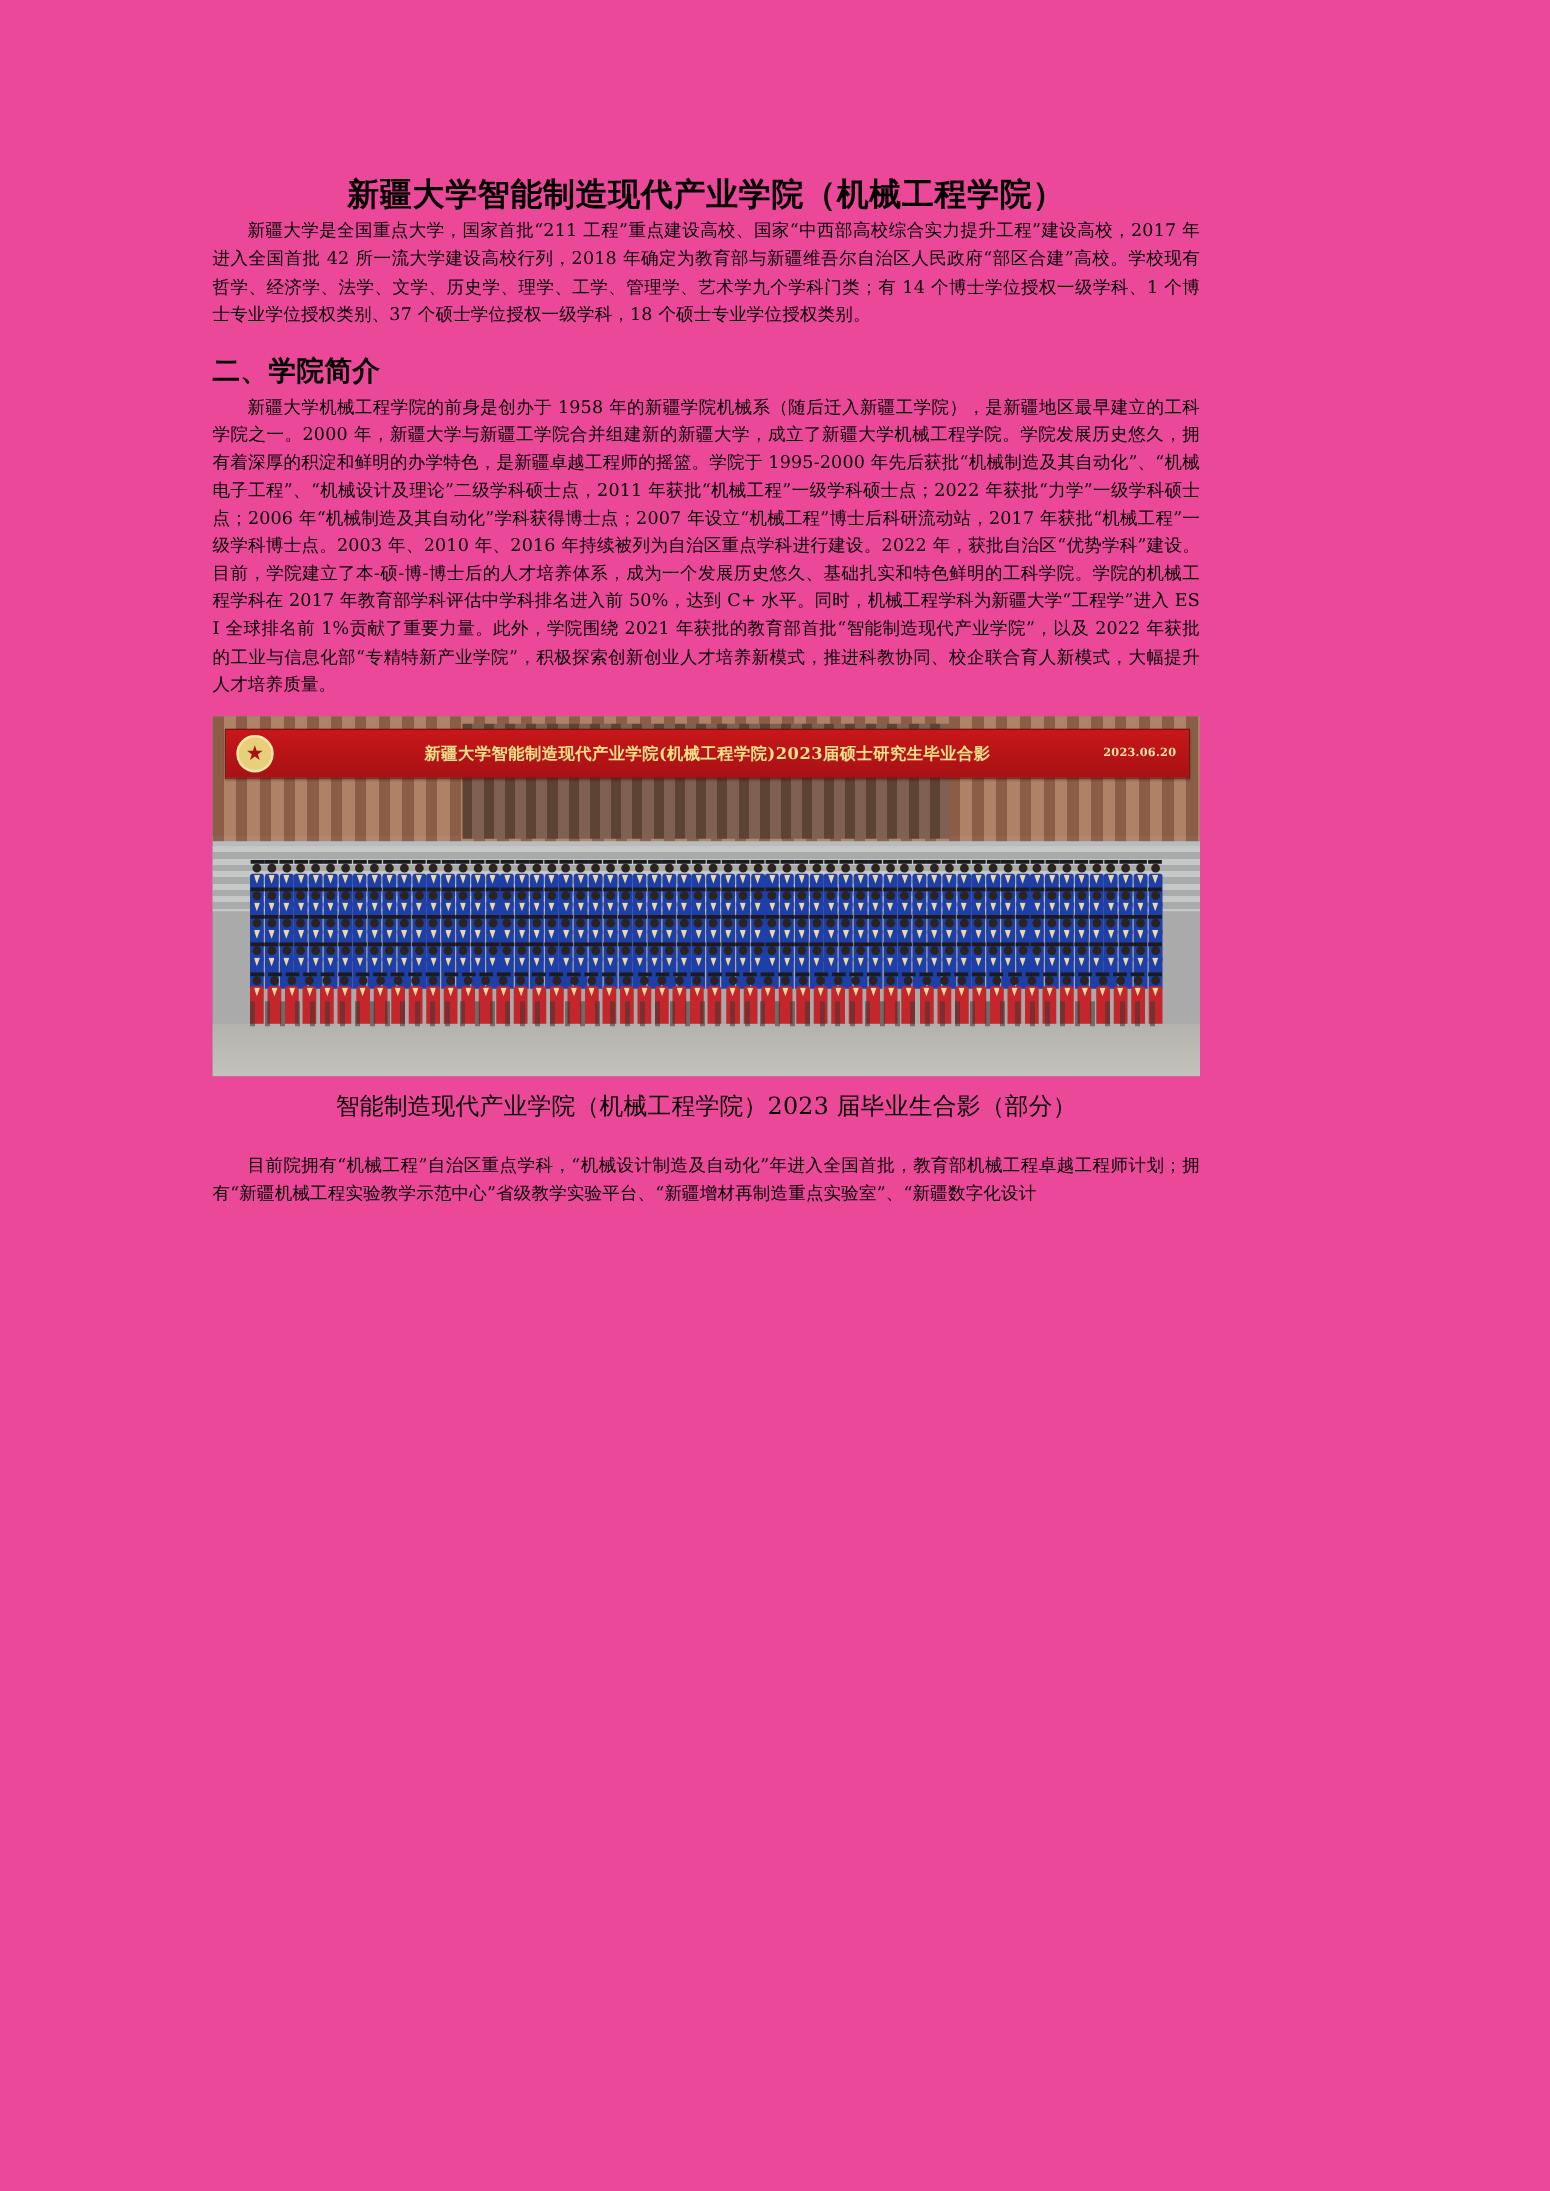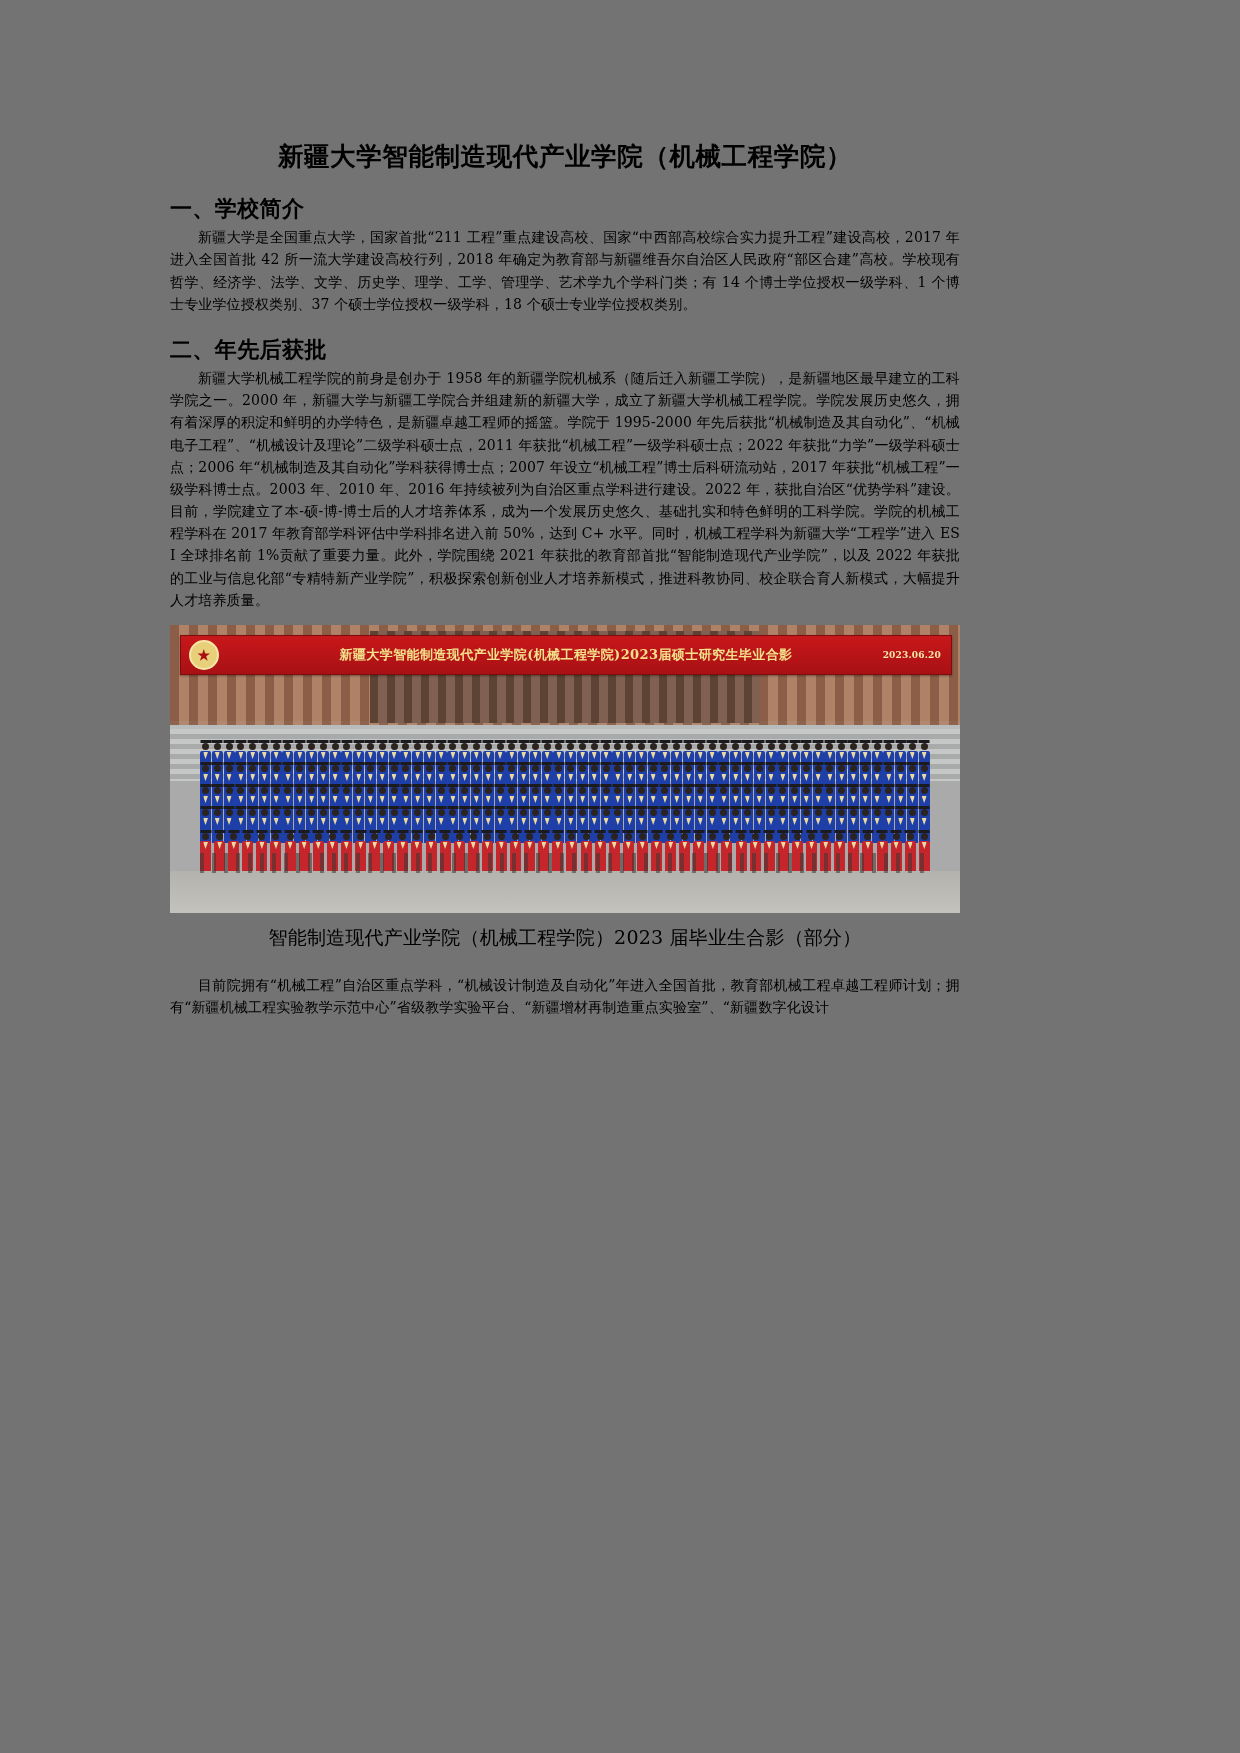--- a/index.html
+++ b/index.html
@@ -8,21 +8,21 @@
     background: #ffffff;
   }
   body {
     font-family: "DejaVu Serif", "Liberation Serif", serif;
     color: #000000;
   }
   .page {
     position: relative;
     width: 1240px;
     height: 1753px;
-    background: #737373;
+    background: #ec4899;
     box-sizing: border-box;
     overflow: hidden;
   }
   .content {
     position: absolute;
     left: 170px;
     top: 120px;
     width: 790px;
   }
 
@@ -225,24 +225,23 @@
   }
 </style>
 </head>
 <body>
 
 <div class="page">
   <div class="content">
 
     <div class="doc-title-1">新疆大学智能制造现代产业学院（机械工程学院）</div>
 
-    <div class="section-heading">一、学校简介</div>
     <p class="body-para">新疆大学是全国重点大学，国家首批“211 工程”重点建设高校、国家“中西部高校综合实力提升工程”建设高校，2017 年进入全国首批 42 所一流大学建设高校行列，2018 年确定为教育部与新疆维吾尔自治区人民政府“部区合建”高校。学校现有哲学、经济学、法学、文学、历史学、理学、工学、管理学、艺术学九个学科门类；有 14 个博士学位授权一级学科、1 个博士专业学位授权类别、37 个硕士学位授权一级学科，18 个硕士专业学位授权类别。</p>
 
-    <div class="section-heading">二、年先后获批</div>
+    <div class="section-heading">二、学院简介</div>
     <p class="body-para">新疆大学机械工程学院的前身是创办于 1958 年的新疆学院机械系（随后迁入新疆工学院），是新疆地区最早建立的工科学院之一。2000 年，新疆大学与新疆工学院合并组建新的新疆大学，成立了新疆大学机械工程学院。学院发展历史悠久，拥有着深厚的积淀和鲜明的办学特色，是新疆卓越工程师的摇篮。学院于 1995-2000 年先后获批“机械制造及其自动化”、“机械电子工程”、“机械设计及理论”二级学科硕士点，2011 年获批“机械工程”一级学科硕士点；2022 年获批“力学”一级学科硕士点；2006 年“机械制造及其自动化”学科获得博士点；2007 年设立“机械工程”博士后科研流动站，2017 年获批“机械工程”一级学科博士点。2003 年、2010 年、2016 年持续被列为自治区重点学科进行建设。2022 年，获批自治区“优势学科”建设。目前，学院建立了本-硕-博-博士后的人才培养体系，成为一个发展历史悠久、基础扎实和特色鲜明的工科学院。学院的机械工程学科在 2017 年教育部学科评估中学科排名进入前 50%，达到 C+ 水平。同时，机械工程学科为新疆大学“工程学”进入 ESI 全球排名前 1%贡献了重要力量。此外，学院围绕 2021 年获批的教育部首批“智能制造现代产业学院”，以及 2022 年获批的工业与信息化部“专精特新产业学院”，积极探索创新创业人才培养新模式，推进科教协同、校企联合育人新模式，大幅提升人才培养质量。</p>
 
     <div class="figure">
       <div class="photo">
         <div class="photo-bg"></div>
         <div class="facade-cols"></div>
         <div class="facade-dark"></div>
         <div class="steps"></div>
         <div class="ground"></div>
 

